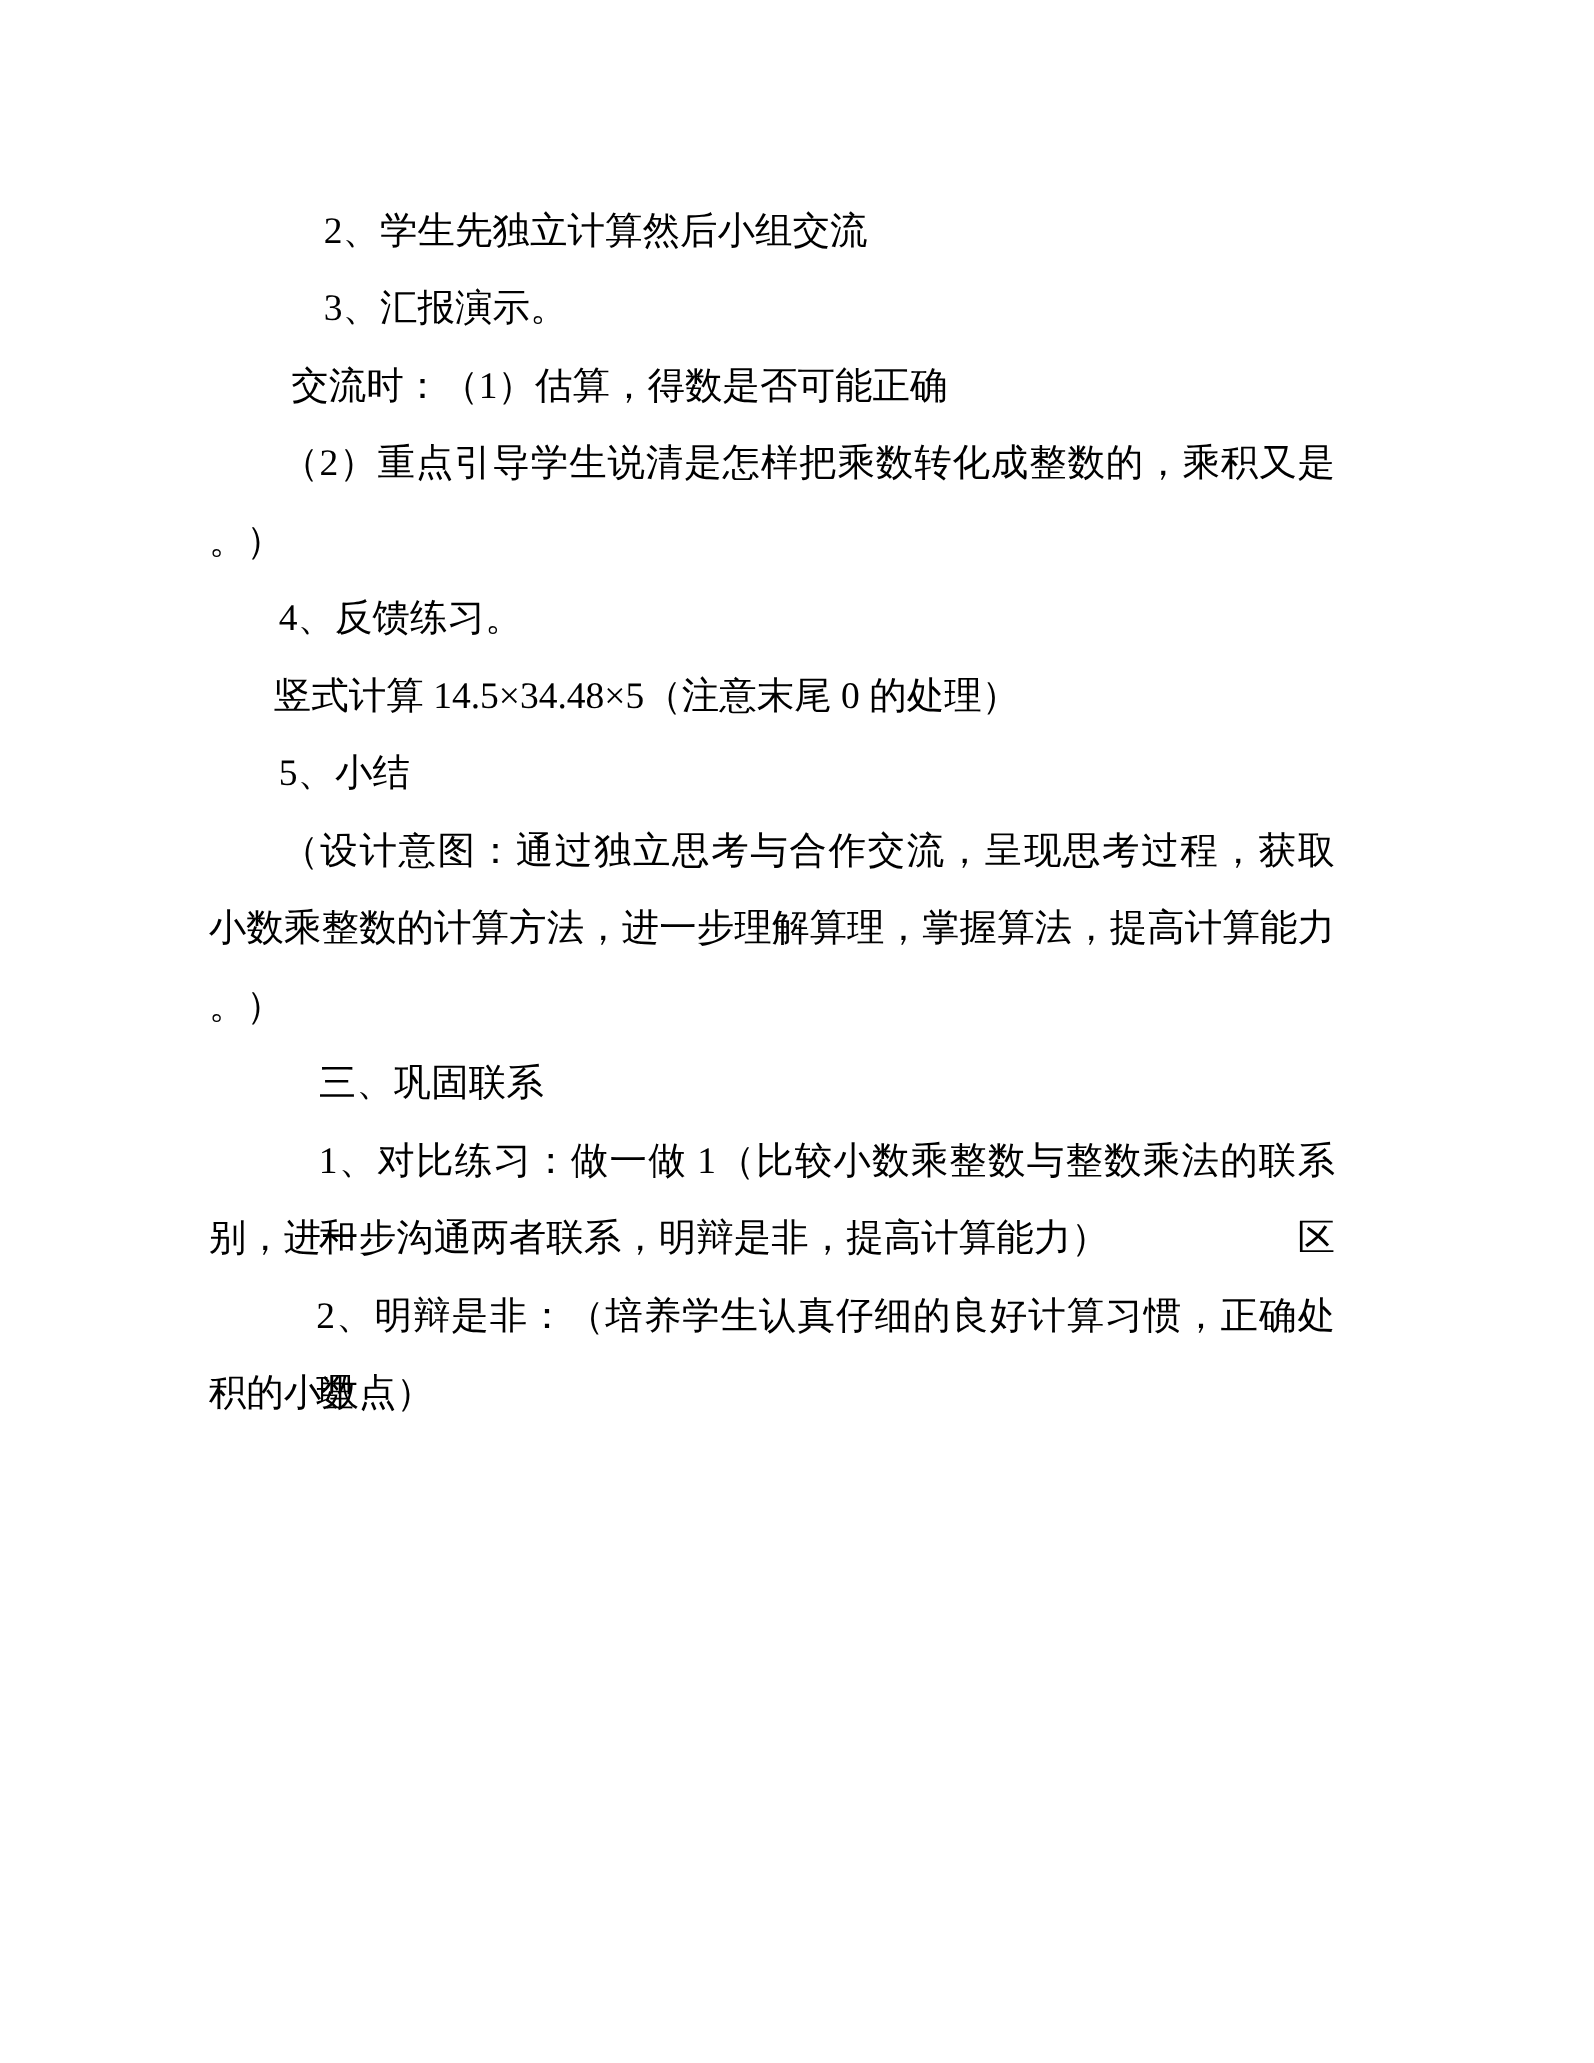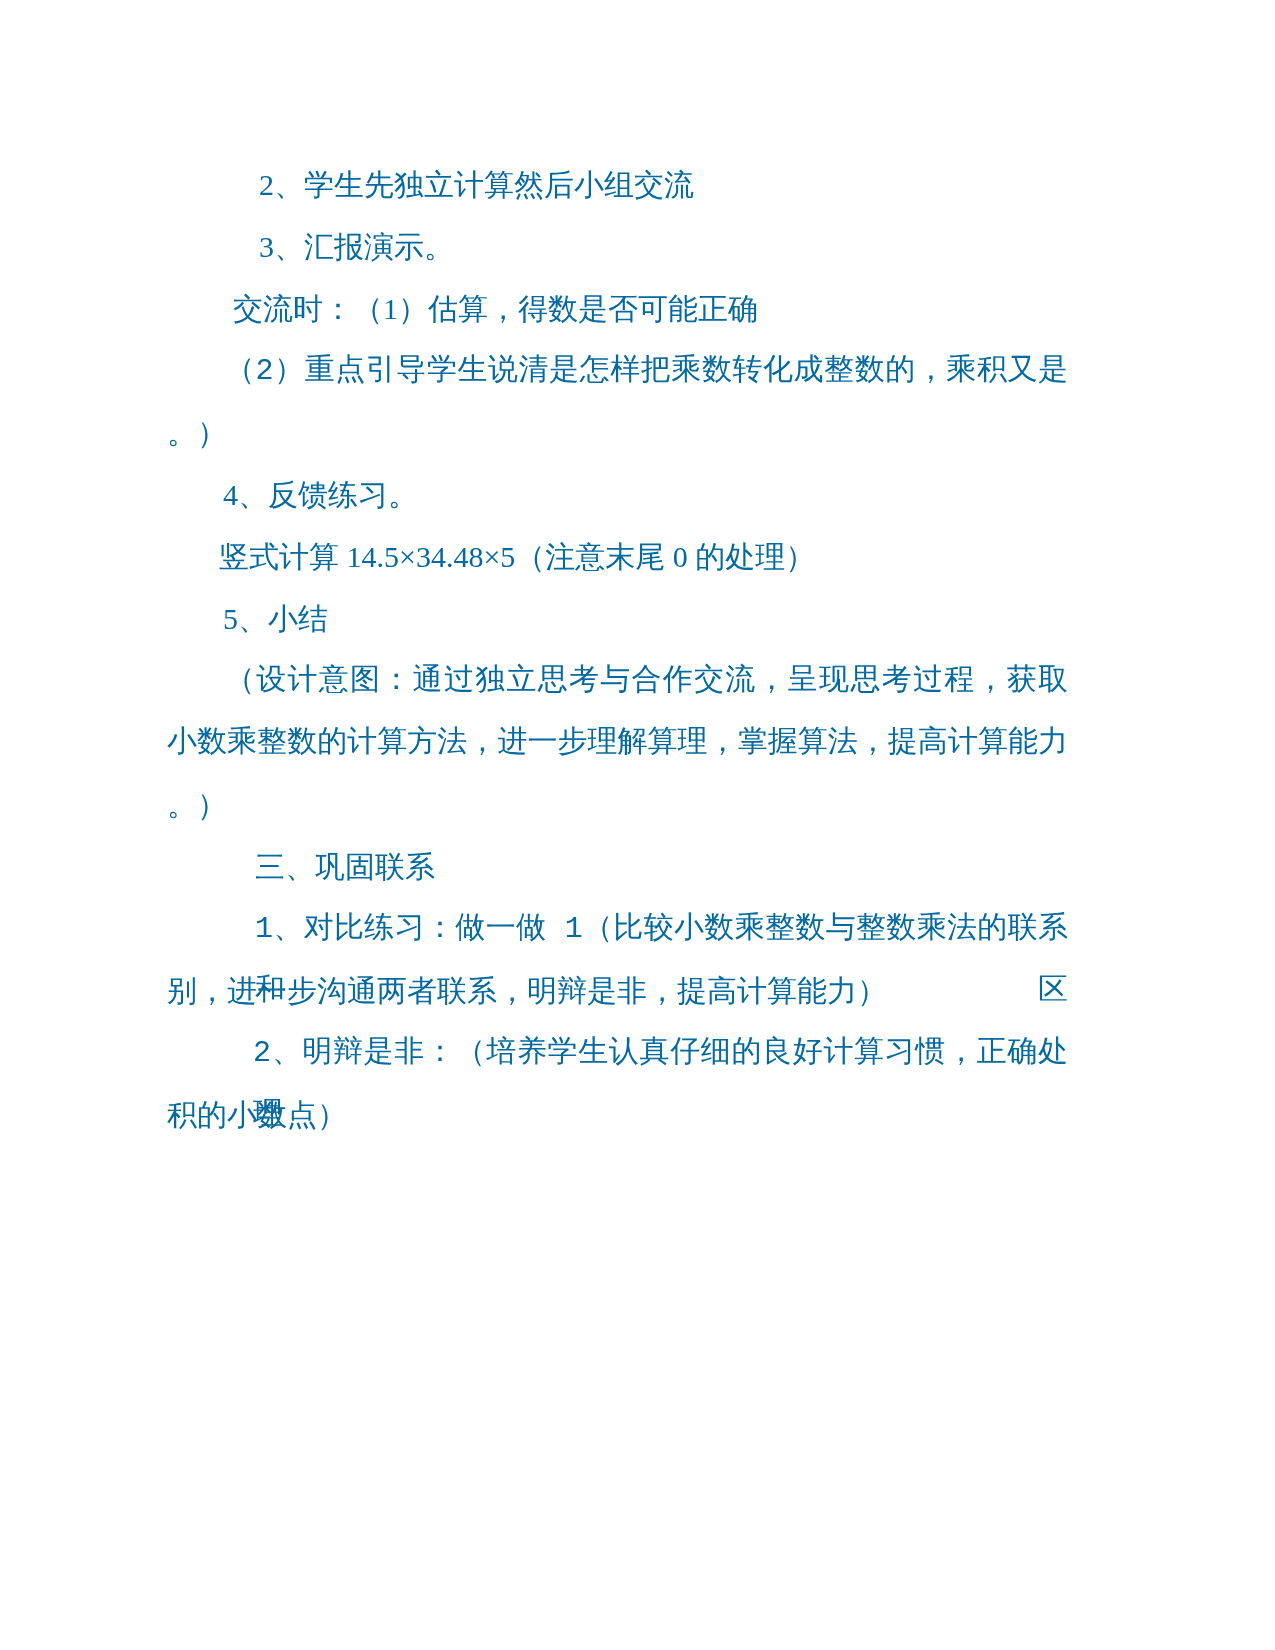--- a/index.html
+++ b/index.html
@@ -28,24 +28,23 @@
     font-size: 30px;
     letter-spacing: 0px;
     color: #000000;
     white-space: nowrap;
   }
   .ln.jz {
     width: calc(901px - var(--i, 0px));
     white-space: normal;
     text-align: justify;
     text-align-last: justify;
-    font-family: Liberation Mono, monospace;
   }
   .tx {
-    color: #0369a1;
+    color: #000000;
   }
 </style>
 </head>
 <body>
 
 <div class="doc">
   <div class="ln" style="--i:92px"><span class="tx">2、学生先独立计算然后小组交流</span></div>
   <div class="ln" style="--i:92px"><span class="tx">3、汇报演示。</span></div>
   <div class="ln" style="--i:66px"><span class="tx">交流时：（1）估算，得数是否可能正确</span></div>
   <div class="ln jz" style="--i:58px"><span class="tx">（2）重点引导学生说清是怎样把乘数转化成整数的，乘积又是</span></div>

